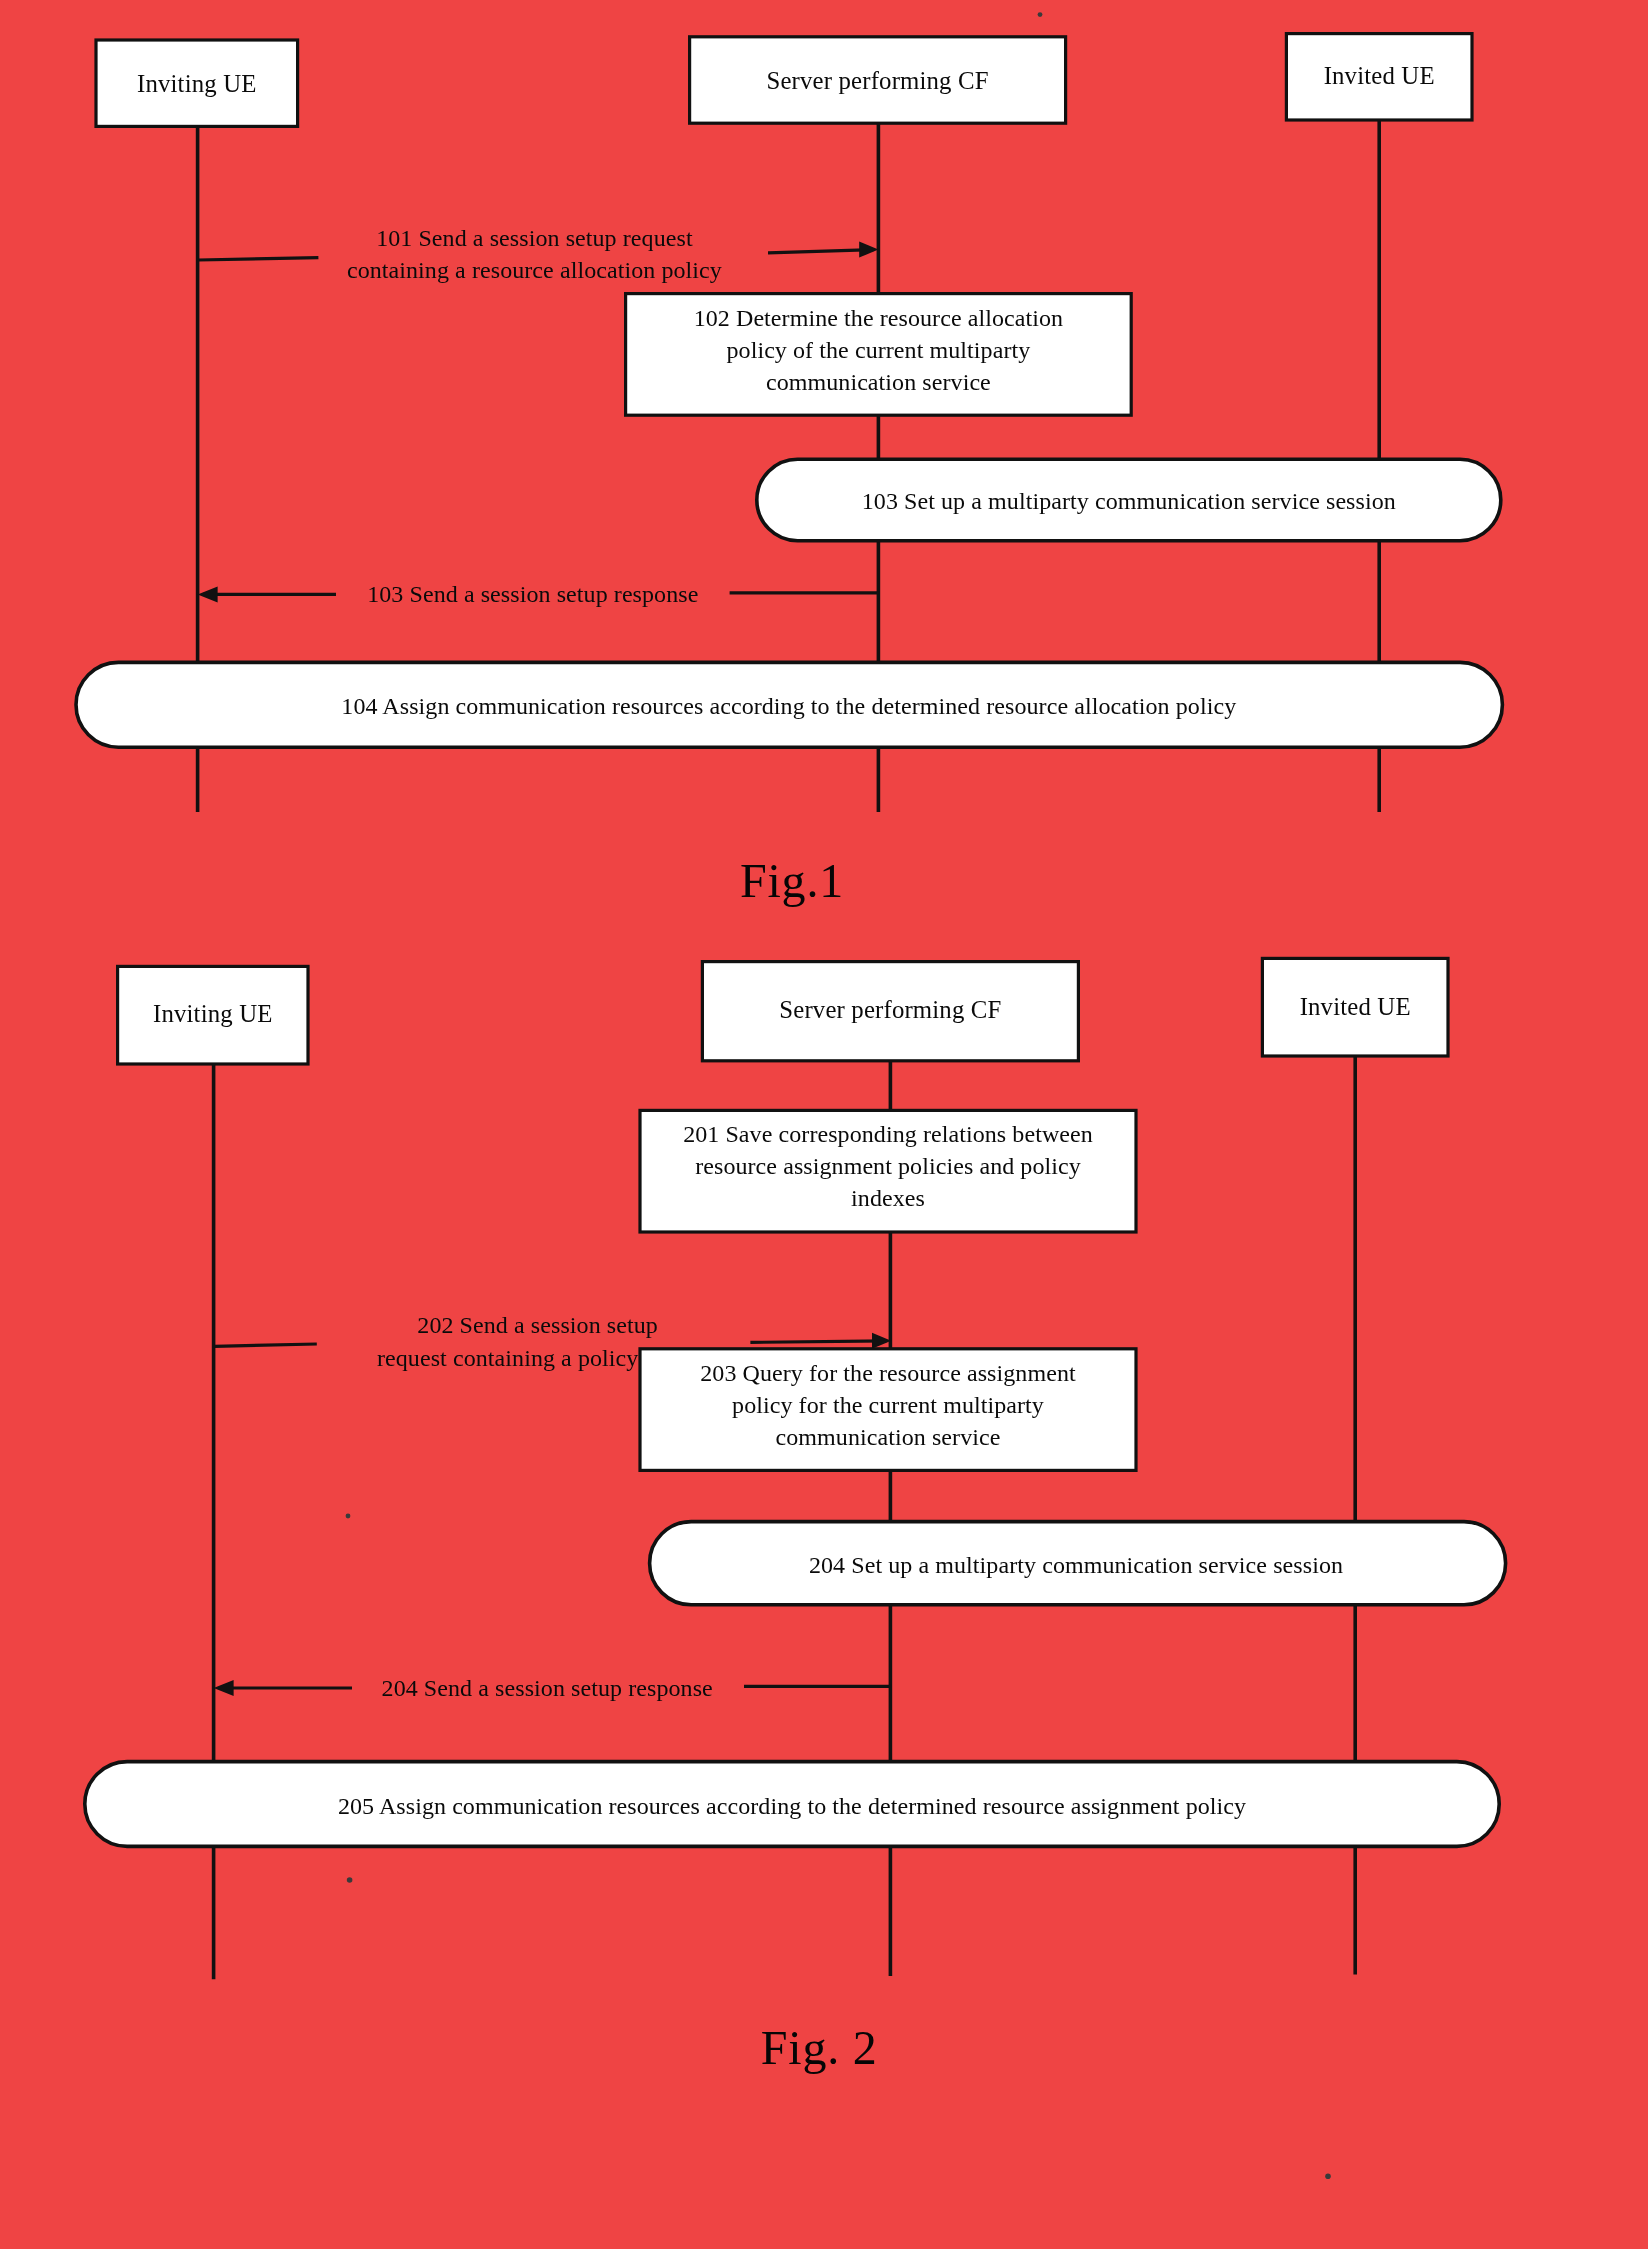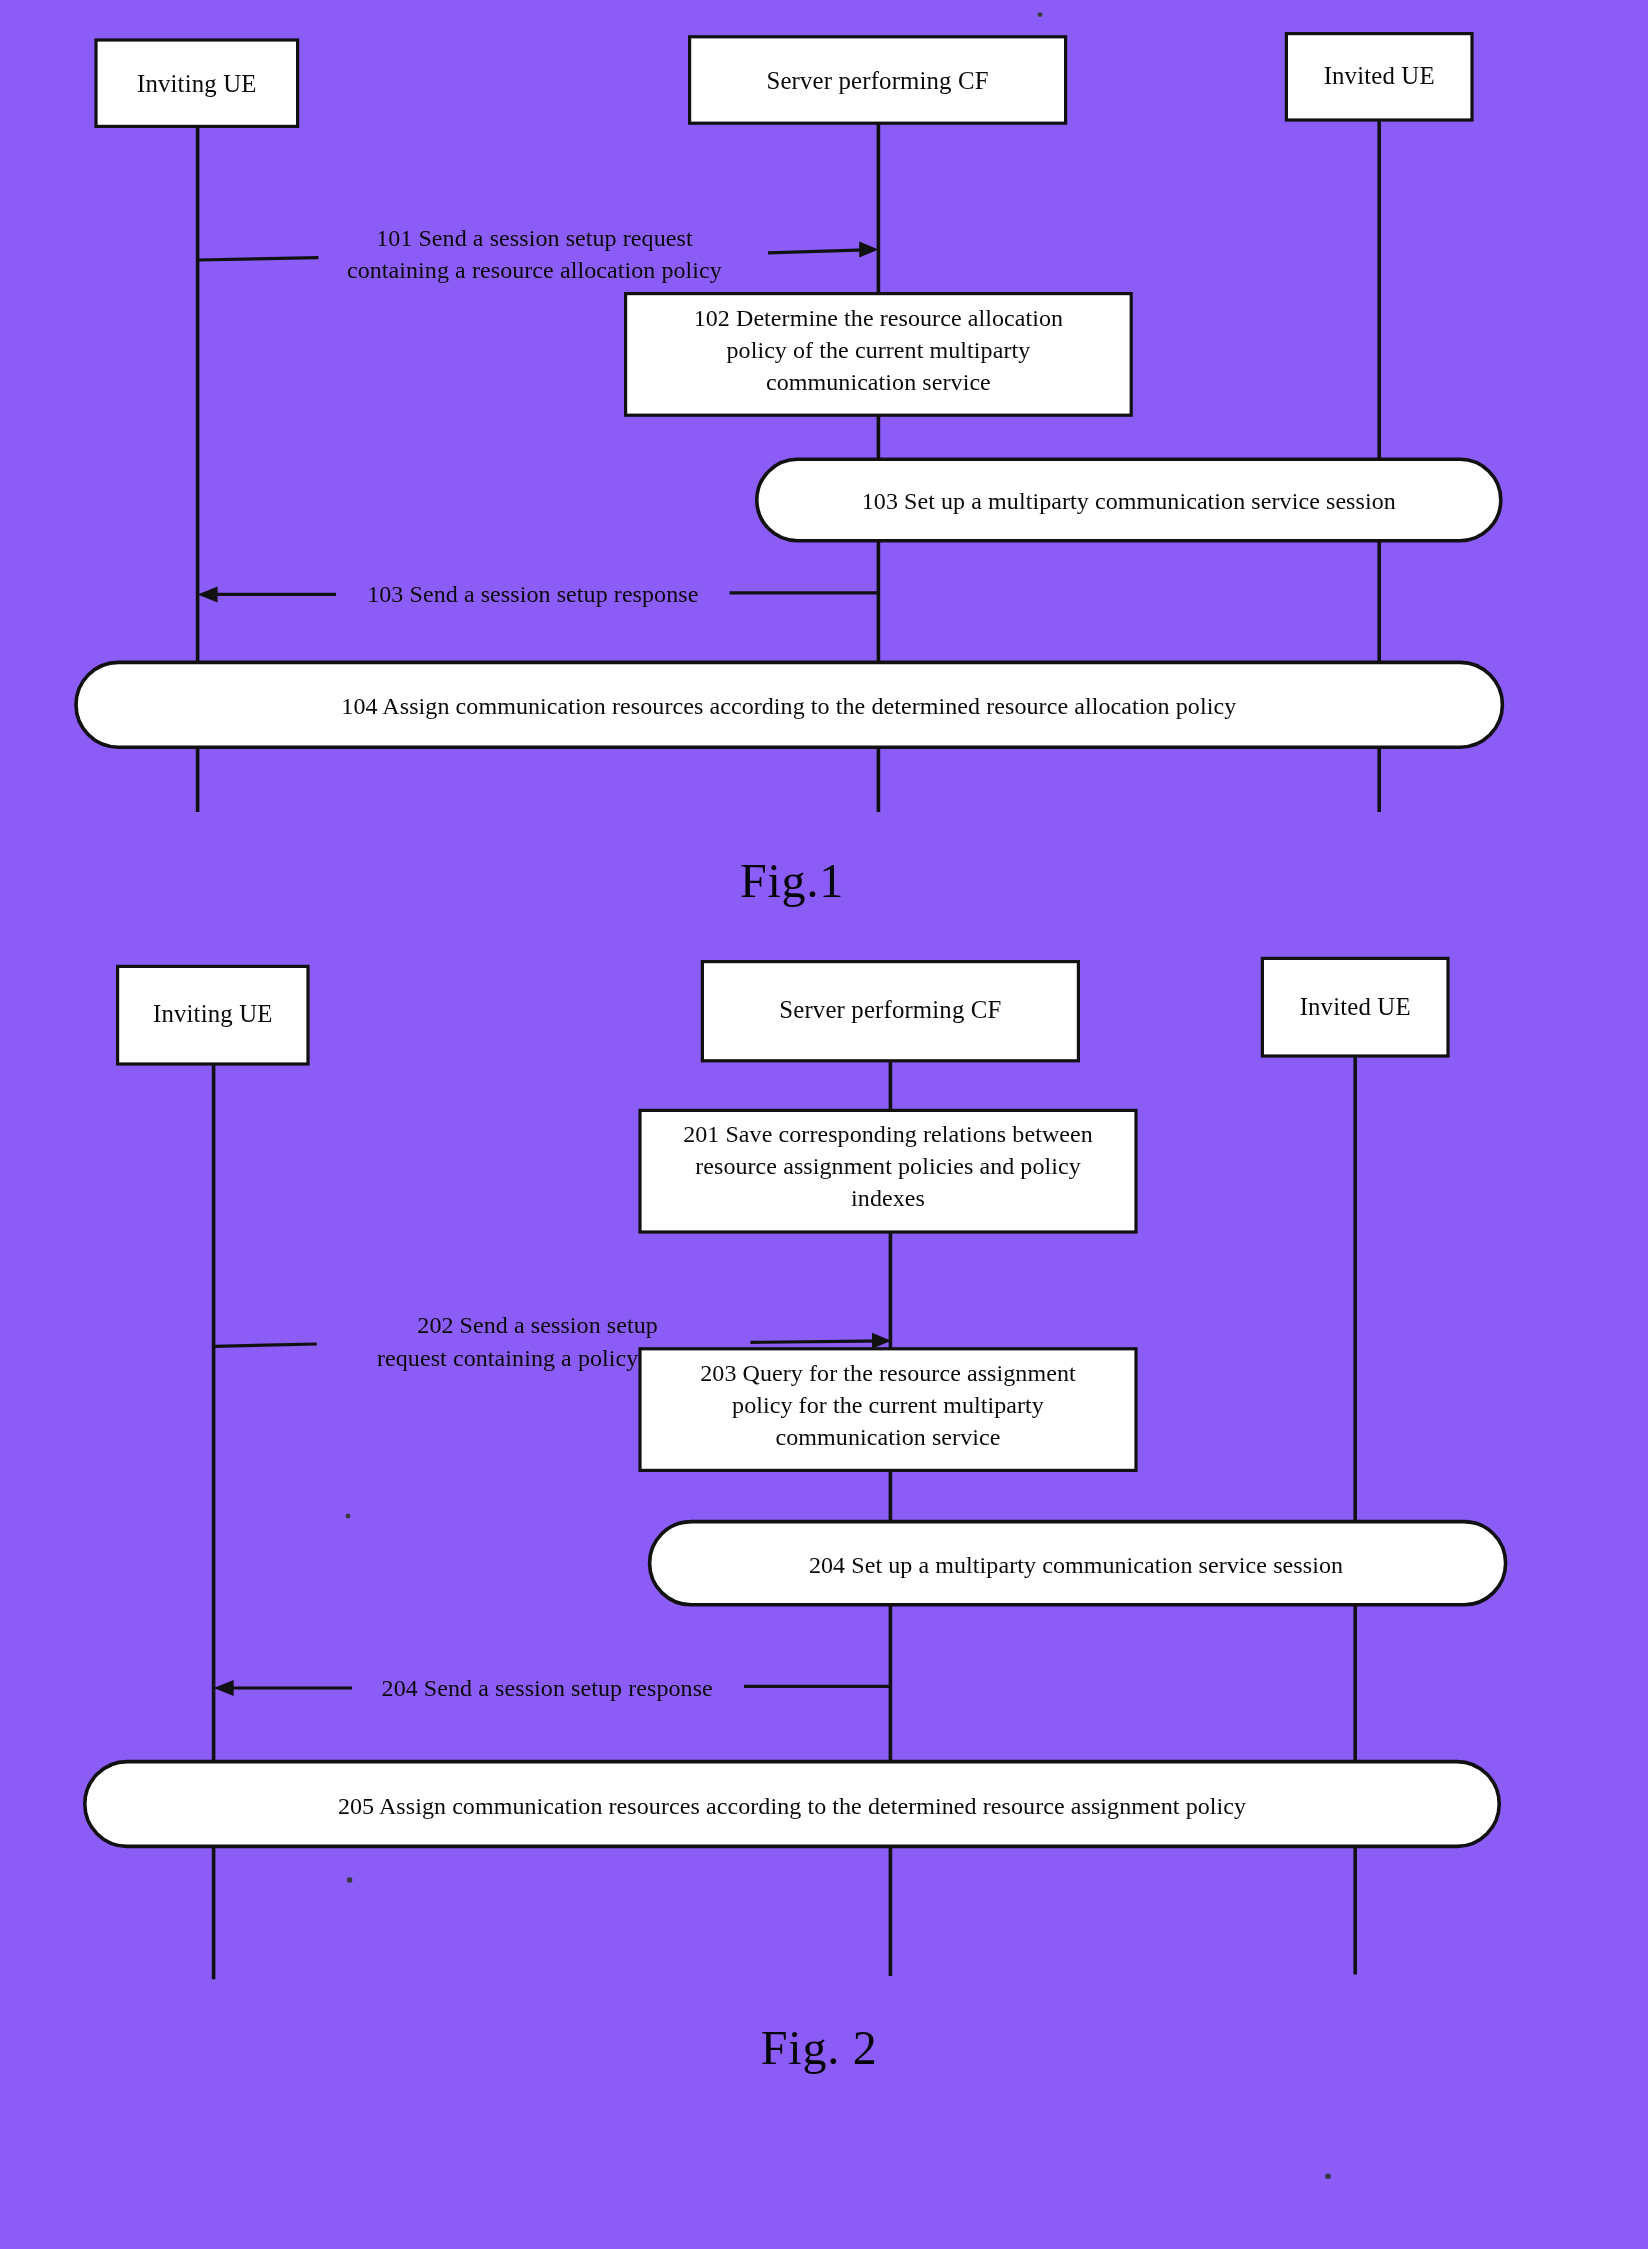--- a/index.html
+++ b/index.html
@@ -12,21 +12,21 @@
     height: 2250px;
     font-family: "Liberation Serif", "DejaVu Serif", serif;
     color: #000000;
     overflow: hidden;
     position: relative;
   }
   #sheet {
     position: relative;
     width: 1648px;
     height: 2250px;
-    background: #8b5cf6;
+    background: #ef4444;
   }
   svg.figure {
     position: absolute;
     left: 0;
     top: 0;
     overflow: visible;
   }
   .lifeline-box {
     fill: #ffffff;
     stroke: #111111;

